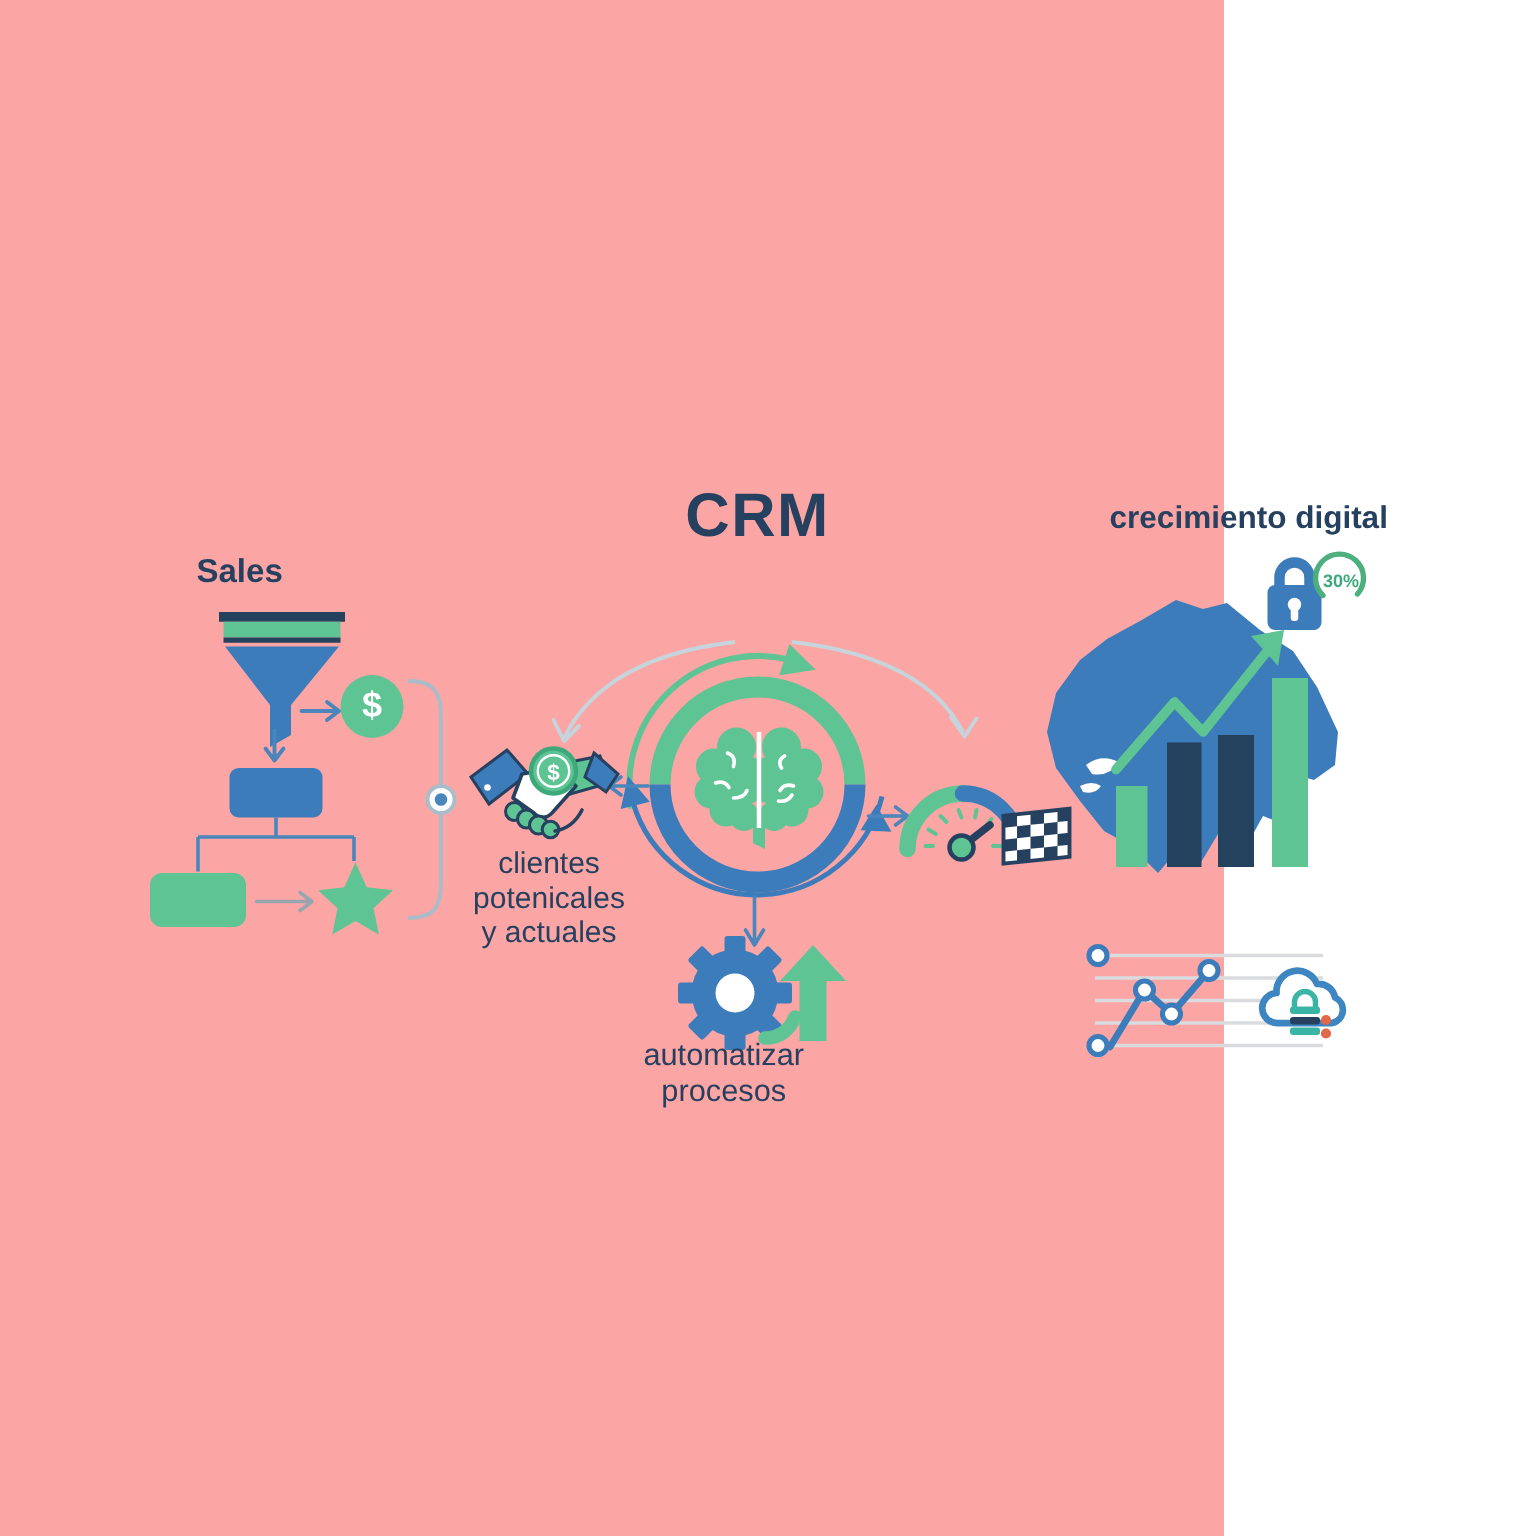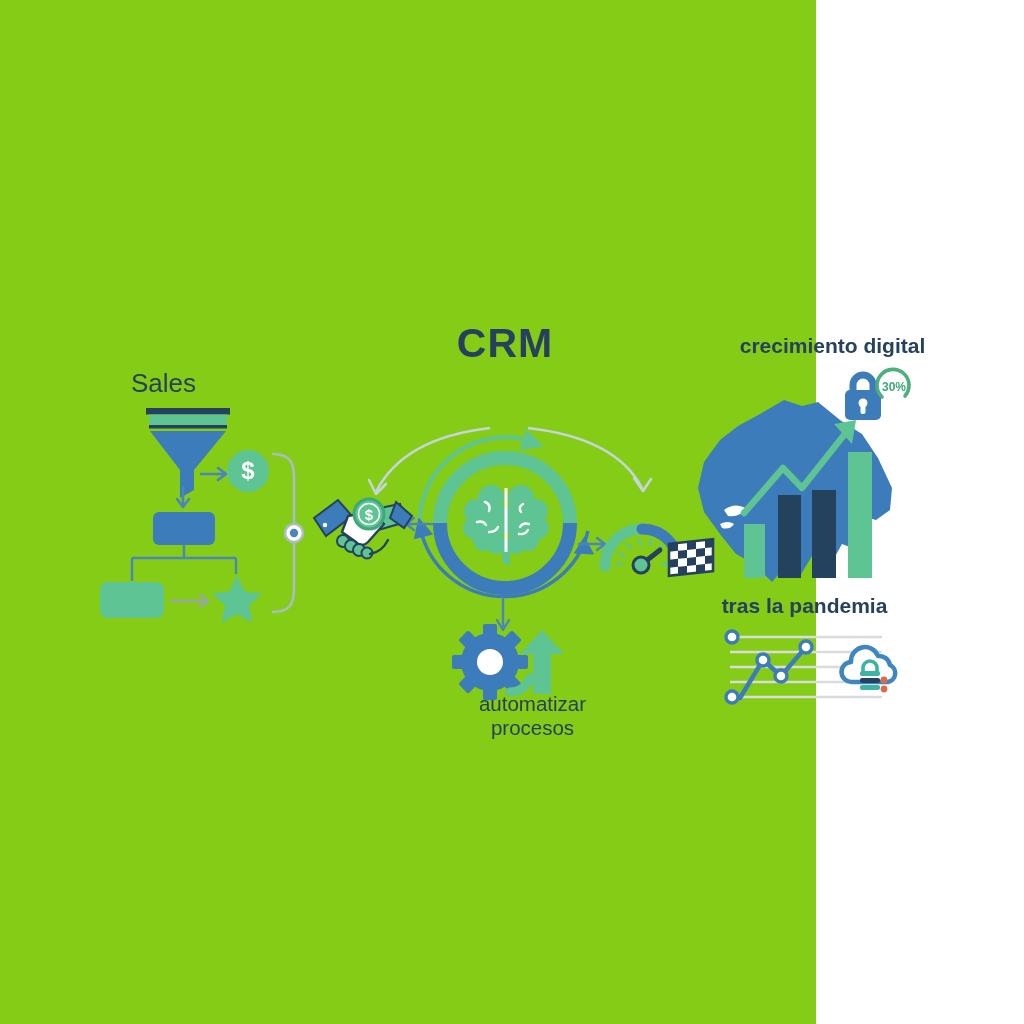--- a/index.html
+++ b/index.html
@@ -1,21 +1,21 @@
 <!DOCTYPE html>
 <html><head>
 <meta charset="utf-8">
 <style>
   html,body{margin:0;padding:0;}
   body{width:1024px;height:1024px;background:#ffffff;font-family:"Liberation Sans",sans-serif;overflow:hidden;}
-  .canvas{position:relative;width:816px;height:1024px;background:#84cc16;}
+  .canvas{position:relative;width:816px;height:1024px;background:#fca5a5;}
   .abs{position:absolute;}
   .navy{color:#26415f;}
   .t-title{font-size:41px;font-weight:700;letter-spacing:1px;text-align:center;}
-  .t-head{font-size:26px;font-weight:400;}
+  .t-head{font-size:22px;font-weight:700;}
   .t-sub{font-size:21px;font-weight:600;text-align:center;}
   .t-label{font-size:20px;font-weight:400;text-align:center;line-height:23px;}
   .coin{width:42px;height:42px;border-radius:50%;background:#5ec493;display:flex;align-items:center;justify-content:center;
         color:#ffffff;font-size:24px;font-weight:700;}
   .flow-rect{border-radius:6px;}
   .bar{position:absolute;z-index:2;}
   svg{display:block;overflow:visible;}
 </style>
 </head>
 <body>
@@ -138,20 +138,25 @@
         <circle cx="47" cy="56" r="6"></circle>
         <circle cx="55" cy="59" r="5.5"></circle>
     </g>
     <path d="M58,60 Q70,58 76,46" fill="none" stroke="#26415f" stroke-width="2.4" stroke-linecap="round"></path>
 
     <circle cx="57" cy="20" r="15" fill="#5ec493" stroke="#3da87a" stroke-width="3"></circle>
     <circle cx="57" cy="20" r="10.5" fill="none" stroke="#ffffff" stroke-width="1.6"></circle>
     <text x="57" y="26" font-size="15" font-weight="bold" fill="#ffffff" text-anchor="middle">$</text>
   </svg>
 
+  <div class="abs t-label navy" style="left:302px;top:565px;width:128px;">
+    <div>clientes</div>
+    <div>potenicales</div>
+    <div>y actuales</div>
+  </div>
 
   <svg class="abs" style="left:452px;top:622px;" width="112" height="80" viewBox="0 0 112 80">
     <g fill="#3c7cba">
       <g transform="translate(38,40)">
         <g>
             <rect x="-7" y="-38" width="14" height="12" rx="2"></rect>
           </g>
         <g transform="rotate(45)">
             <rect x="-7" y="-38" width="14" height="12" rx="2"></rect>
           </g>
@@ -174,21 +179,21 @@
             <rect x="-7" y="-38" width="14" height="12" rx="2"></rect>
           </g>
         <circle cx="0" cy="0" r="29"></circle>
       </g>
       <circle cx="38" cy="40" r="13" fill="#ffffff"></circle>
     </g>
     <path d="M58,70 Q72,70 78,56" fill="none" stroke="#5ec493" stroke-width="9" stroke-linecap="round"></path>
     <polygon points="90,8 112,32 99,32 99,72 81,72 81,32 68,32" fill="#5ec493"></polygon>
   </svg>
 
-  <div class="abs t-label navy" style="left:460px;top:692px;width:145px;font-size:20.5px;line-height:24px;">
+  <div class="abs t-label navy" style="left:410px;top:692px;width:145px;font-size:20.5px;line-height:24px;">
     <div>automatizar</div>
     <div>procesos</div>
   </div>
 
   <svg class="abs" style="left:597px;top:520px;" width="90" height="52" viewBox="0 0 90 52">
     <path d="M8,46 A37,37 0 0 1 45,9" fill="none" stroke="#5ec493" stroke-width="11" stroke-linecap="round"></path>
     <path d="M45,9 A37,37 0 0 1 82,46" fill="none" stroke="#3c7cba" stroke-width="11" stroke-linecap="round"></path>
     <g stroke="#5ec493" stroke-width="2.6" stroke-linecap="round">
       <line x1="22" y1="33" x2="27" y2="36"></line>
         <line x1="30" y1="24" x2="34" y2="28"></line>
@@ -245,21 +250,20 @@
     <path d="M11,22 V15 a10,10 0 0 1 20,0 V22" fill="none" stroke="#3c7cba" stroke-width="7"></path>
     <rect x="3" y="20" width="36" height="30" rx="5" fill="#3c7cba"></rect>
     <circle cx="21" cy="33" r="4.5" fill="#ffffff"></circle>
     <rect x="18.5" y="35" width="5" height="9" rx="2" fill="#ffffff"></rect>
   </svg>
   <svg class="abs" style="left:874px;top:366px;z-index:3;" width="40" height="40" viewBox="0 0 40 40">
     <path d="M8,31 A16,16 0 1 1 31,30" fill="none" stroke="#4caf7d" stroke-width="3.6" stroke-linecap="round"></path>
     <text x="20" y="25" font-size="12" font-weight="bold" fill="#3da87a" text-anchor="middle">30%</text>
   </svg>
 
-  <div class="abs t-sub navy" style="left:707px;top:594px;width:195px;">tras la pandemia</div>
 
   <svg class="abs" style="left:720px;top:628px;" width="170" height="78" viewBox="0 0 170 78">
     <g stroke="#d9dbde" stroke-width="2.4">
       <line x1="10" y1="9" x2="162" y2="9"></line>
         <line x1="10" y1="24" x2="162" y2="24"></line>
       <line x1="10" y1="39" x2="162" y2="39"></line>
         <line x1="10" y1="54" x2="162" y2="54"></line>
       <line x1="10" y1="69" x2="162" y2="69"></line>
     </g>
     <circle cx="12" cy="9" r="6" fill="#ffffff" stroke="#3c7cba" stroke-width="3.4"></circle>

